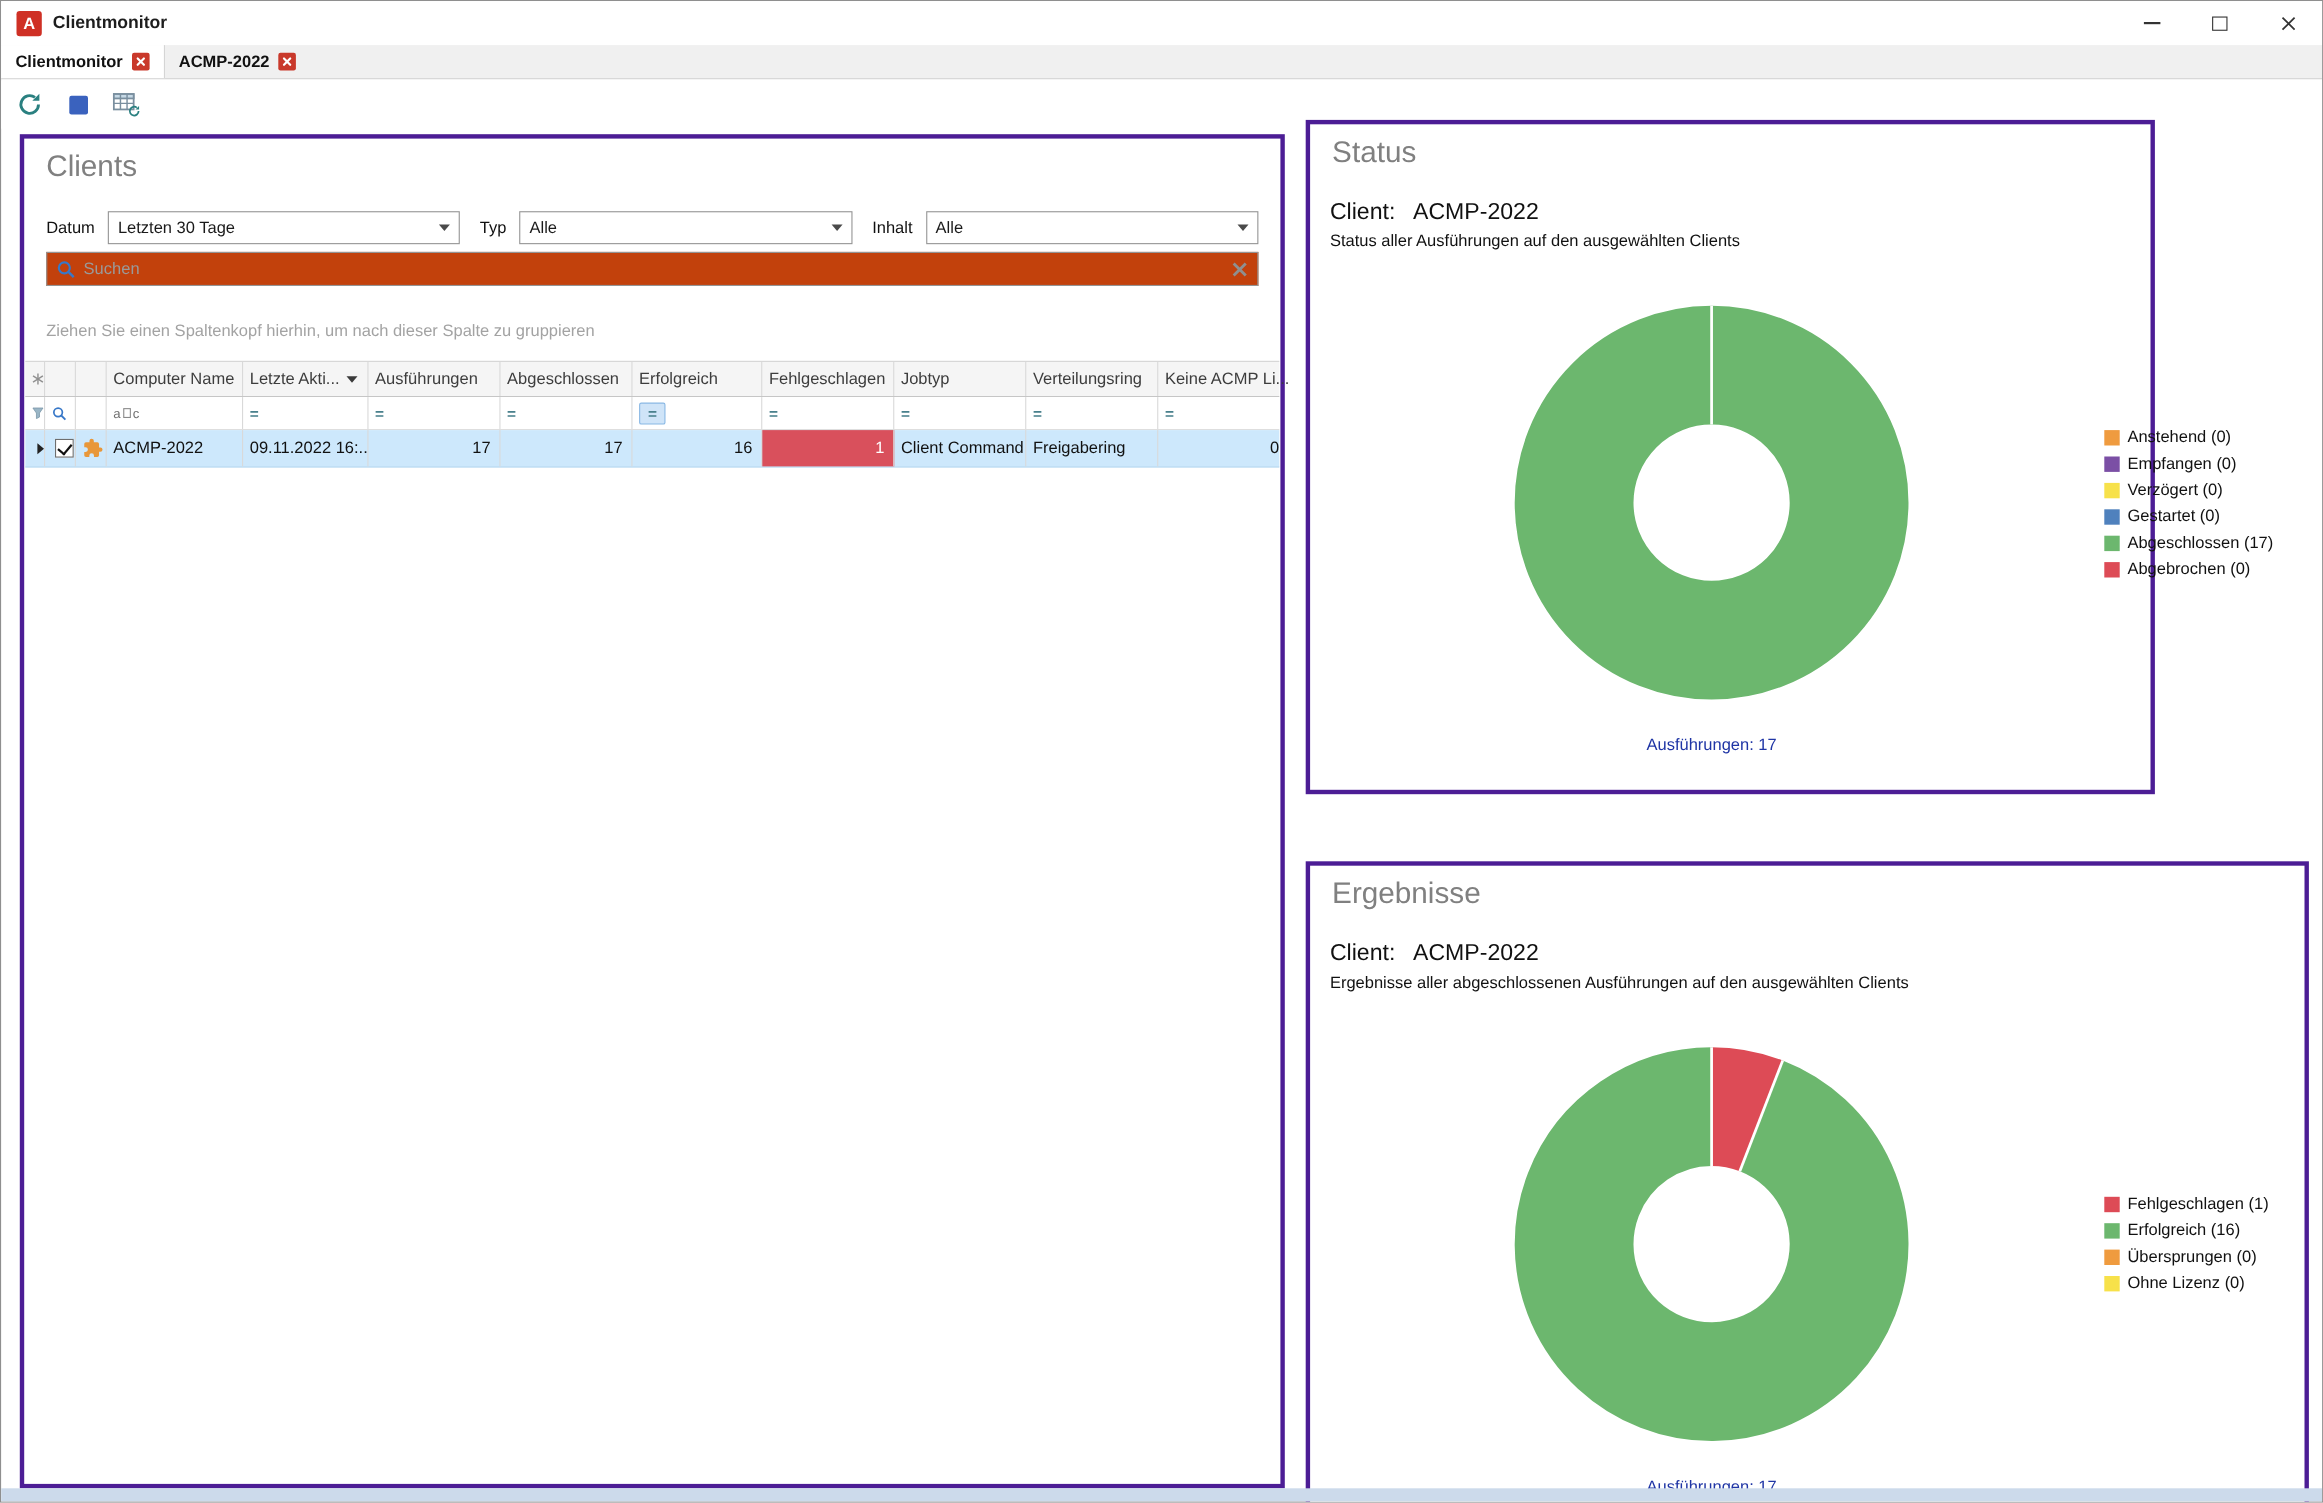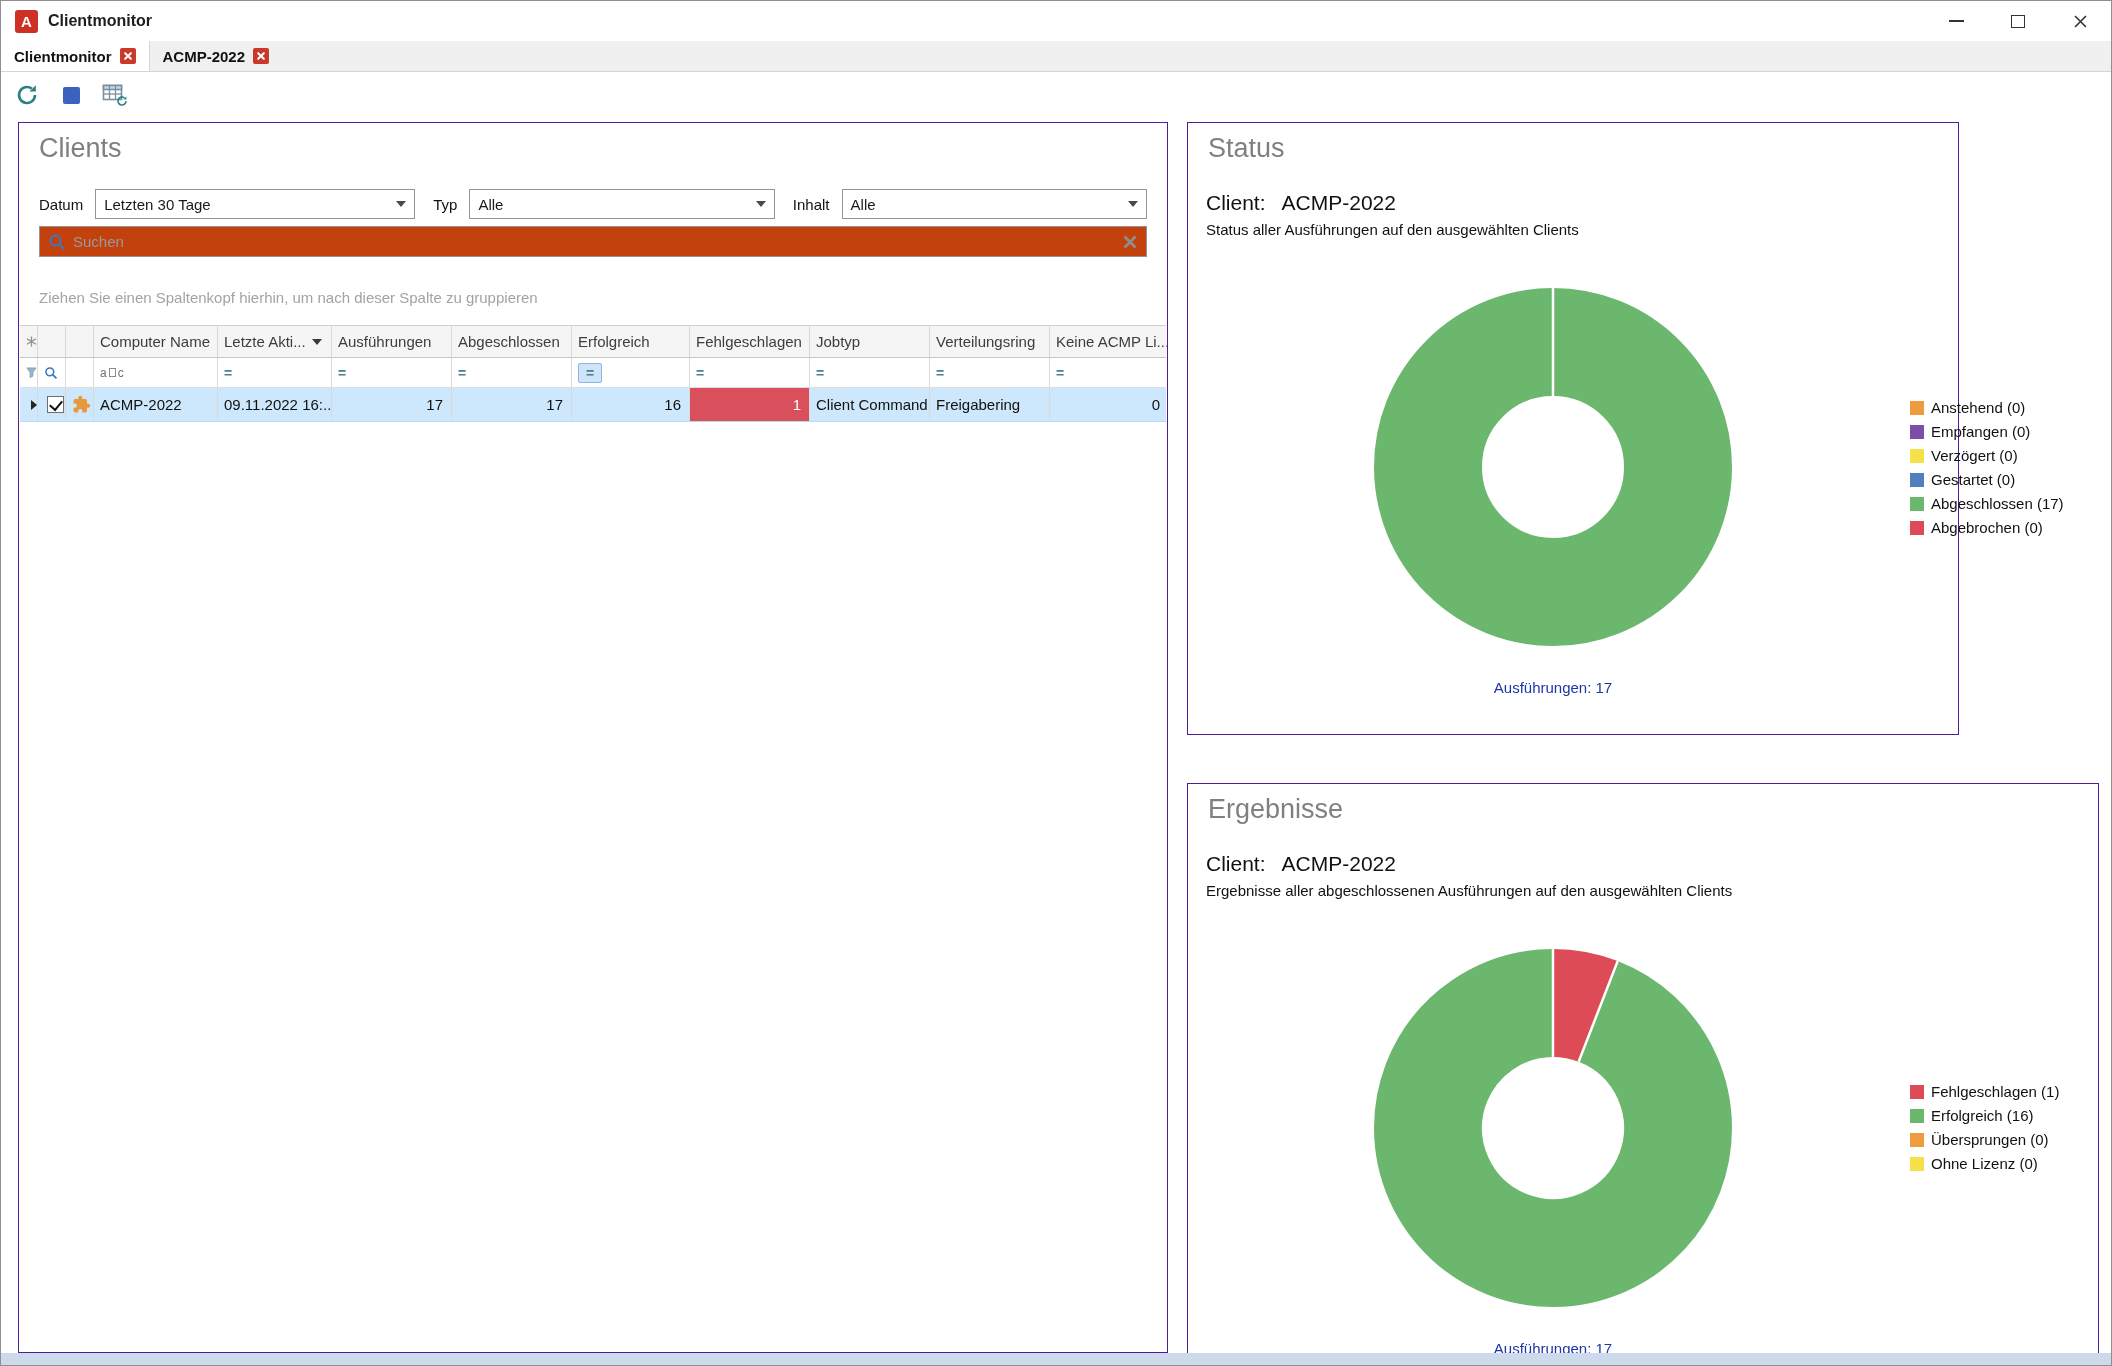--- a/index.html
+++ b/index.html
@@ -23,23 +23,23 @@
   .tab-close i{position:absolute;left:3px;top:7px;width:10px;height:2px;background:#fff;border-radius:1px;}
   .tab-close .x1{transform:rotate(45deg);}
   .tab-close .x2{transform:rotate(-45deg);}
 
   
   .toolbar{position:absolute;left:0;top:72px;right:0;height:44px;background:#fff;display:flex;align-items:center;gap:12px;padding-left:10px;}
   .tool-btn{background:none;border:none;width:32px;height:32px;display:flex;align-items:center;justify-content:center;}
   .stop-square{width:17px;height:17px;background:#3a62be;border-radius:2px;display:block;}
 
   
-  .panel{position:absolute;background:#fff;border:1px solid #4c1d95;padding-left:32px;}
+  .panel{position:absolute;background:#fff;border:4px solid #4c1d95;padding-left:32px;}
   .clients{left:17px;top:121px;width:1150px;height:1231px;}
-  .status{left:1186px;top:121px;width:772px;height:613px;}
+  .status{left:1186px;top:108px;width:772px;height:613px;}
   .ergebnisse{left:1186px;top:742px;width:912px;height:610px;margin-top:40px;}
   .panel-title{position:absolute;left:20px;top:10px;font-size:27px;font-weight:300;color:#808080;}
 
   
   .filter-row{position:absolute;left:20px;right:20px;top:66px;height:30px;display:flex;align-items:center;}
   .flt-label{margin-right:12px;color:#111;white-space:nowrap;}
   .combo{height:30px;border:1px solid #949494;background:#fff;display:flex;align-items:center;position:relative;padding-left:8px;overflow:hidden;}
   .combo-datum{width:320px;margin-right:18px;}
   .combo-typ{flex:1;margin-right:18px;}
   .combo-inhalt{flex:1;}

